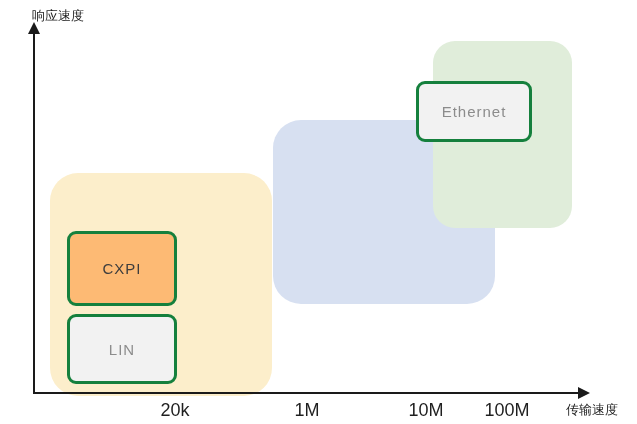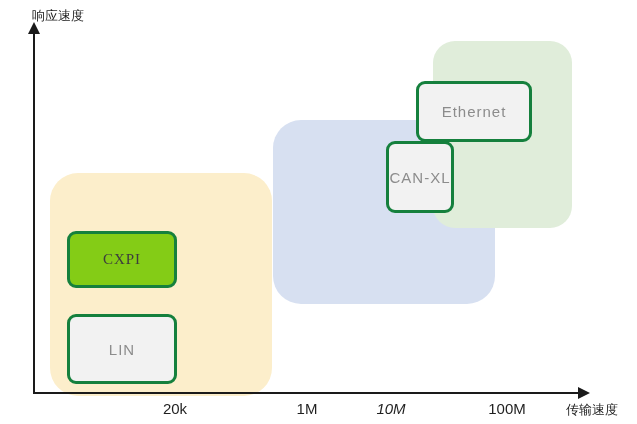--- a/index.html
+++ b/index.html
@@ -15,29 +15,29 @@
   
   .axis-line{position:absolute;background:#1a1a1a;z-index:6;}
   .y-line{left:33px;top:30px;width:2px;height:364px;}
   .x-line{left:33px;top:392px;width:548px;height:2px;}
   .arrow{position:absolute;width:0;height:0;z-index:6;}
   .y-arrow{left:28px;top:22px;border-left:6px solid transparent;border-right:6px solid transparent;border-bottom:12px solid #1a1a1a;}
   .x-arrow{left:578px;top:387px;border-top:6px solid transparent;border-bottom:6px solid transparent;border-left:12px solid #1a1a1a;}
   .axis-label{position:absolute;font-size:13px;color:#1f1f1f;z-index:7;white-space:nowrap;}
   .y-label{left:6px;top:7px;padding-left:26px;}
   .x-label{left:566px;top:401px;}
-  .tick{position:absolute;top:400px;transform:translateX(-50%);font-size:15px;color:#1f1f1f;z-index:7;white-space:nowrap;}
+  .tick{position:absolute;top:400px;transform:translateX(-50%);font-size:18px;color:#1f1f1f;z-index:7;white-space:nowrap;}
   
   .node{
     position:absolute;background:#F2F2F2;border:3px solid #15803d;border-radius:9px;
     display:flex;align-items:center;justify-content:center;
     color:#8c8c8c;font-size:15px;letter-spacing:1px;box-sizing:border-box;
   }
   .node-lin{left:67px;top:314px;width:110px;height:70px;z-index:2;}
-  .node-cxpi{left:67px;top:231px;width:110px;height:57px;z-index:3;background:#84cc16;color:#3d3d3d;font-family:Liberation Serif, serif;}
+  .node-cxpi{left:67px;top:231px;width:110px;height:75px;z-index:3;background:#fdba74;color:#3d3d3d;}
   .node-can{left:178px;top:191px;width:132px;height:79px;z-index:4;}
   .node-canfd{left:309px;top:164px;width:78px;height:81px;z-index:3;}
   .node-canxl{left:386px;top:141px;width:68px;height:72px;z-index:4;}
   .node-ethernet{left:416px;top:81px;width:116px;height:61px;z-index:5;}
 </style>
 </head>
 <body>
 
 <div class="canvas">
 
@@ -48,29 +48,26 @@
   <div class="axis-line y-line"></div>
   <div class="arrow y-arrow"></div>
   <div class="axis-line x-line"></div>
   <div class="arrow x-arrow"></div>
 
   <div class="axis-label y-label">响应速度</div>
   <div class="axis-label x-label">传输速度</div>
 
   <div class="tick" style="left:175px;">20k</div>
   <div class="tick" style="left:307px;text-align:right;">1M</div>
-  <div class="tick" style="left:391px;font-style:italic;">10M</div>
+  <div class="tick" style="left:426px;">10M</div>
   <div class="tick" style="left:507px;">100M</div>
 
   <div class="node node-lin">
     <span>LIN</span>
   </div>
   <div class="node node-cxpi">
     <span>CXPI</span>
   </div>
-  <div class="node node-canxl">
-    <span>CAN-XL</span>
-  </div>
   <div class="node node-ethernet">
     <span>Ethernet</span>
   </div>
 
 </div>
 
 </body></html>

